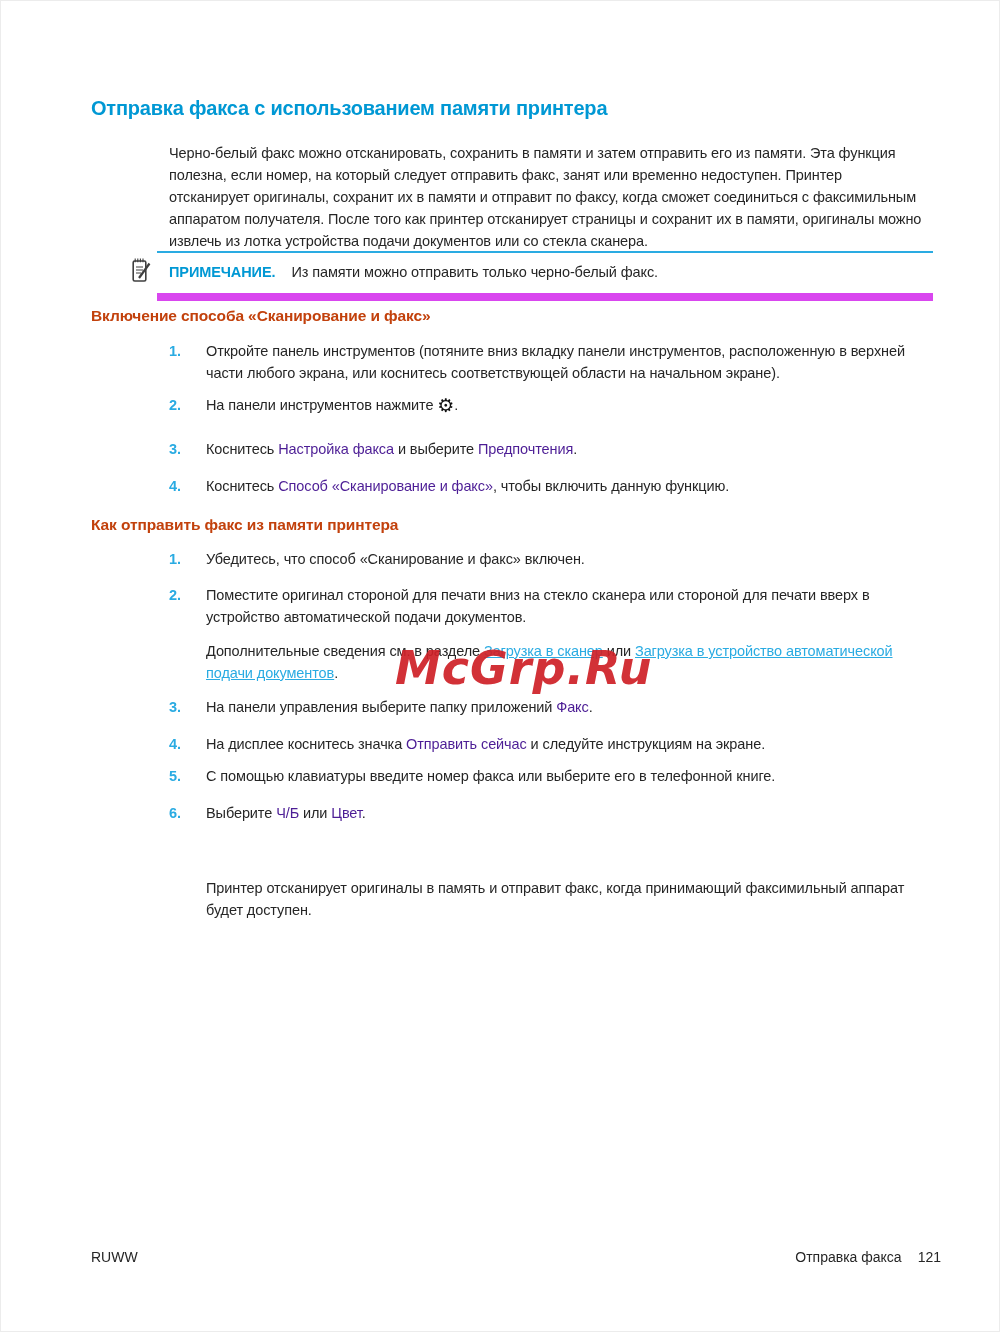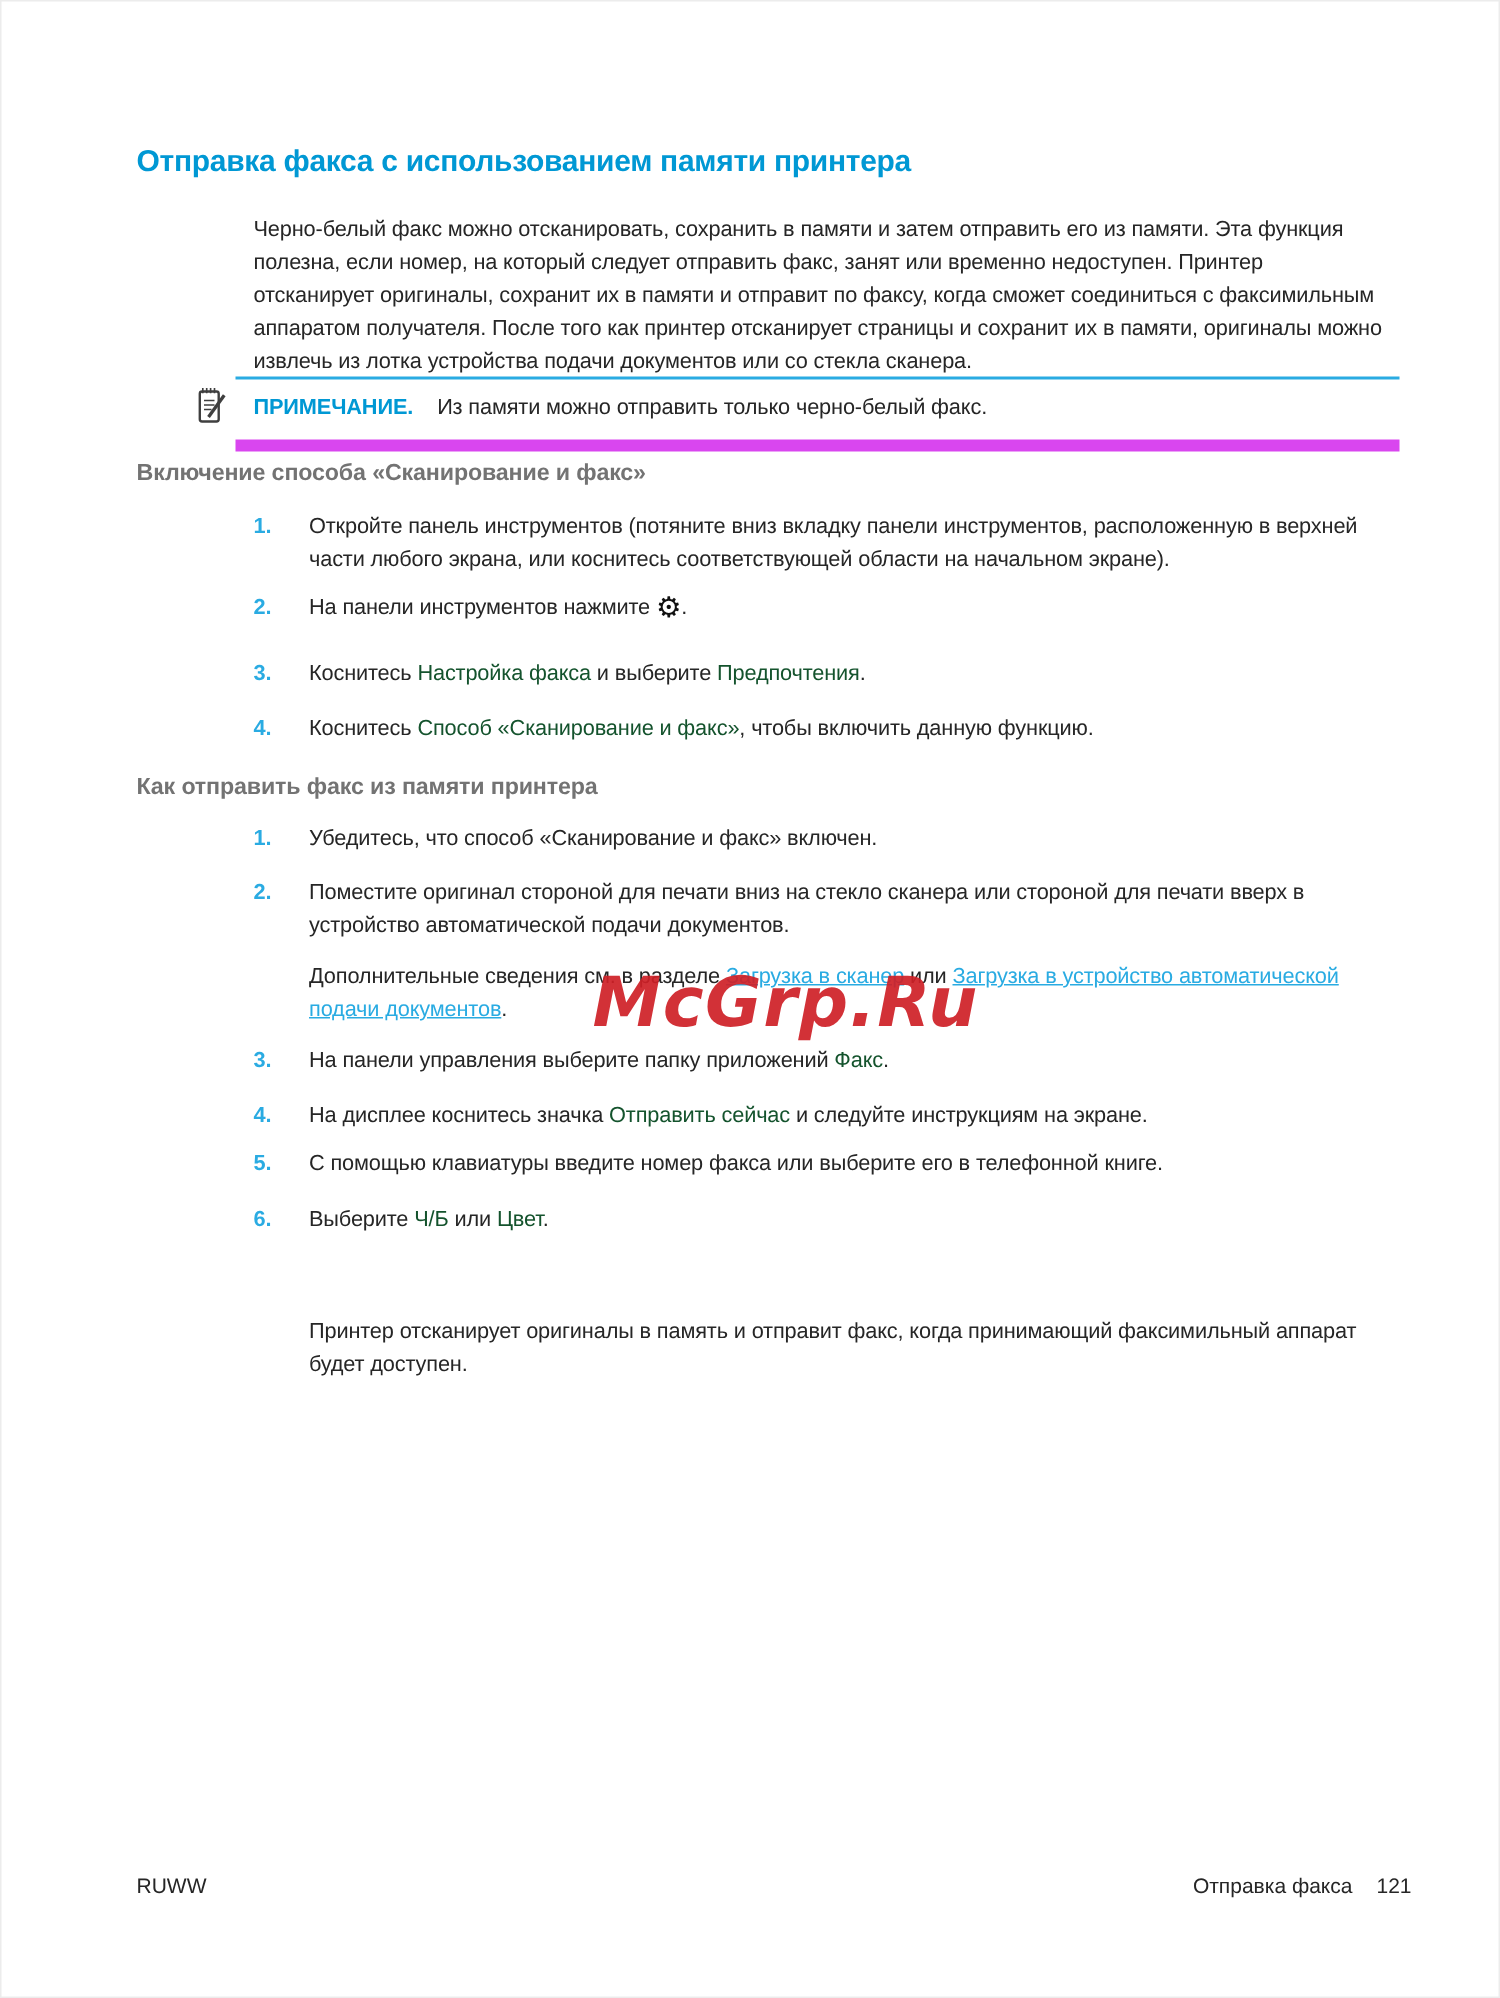--- a/index.html
+++ b/index.html
@@ -18,29 +18,29 @@
   .intro { left:168px; top:141px; width:756px; }
   .note {
     left:156px; top:250px; width:776px;
     border-top:2px solid #2aabe2; border-bottom:8px solid #d946ef;
     padding:8px 4px 10px 12px;
   }
   .note-icon { position:absolute; left:-26px; top:4px; width:20px; height:26px; }
   .note-label { color:#0098d4; font-weight:bold; margin-right:16px; }
   .subhead {
     left:90px; width:840px;
-    font-size:15.5px; font-weight:bold; color:#737373; letter-spacing:-0.1px;
+    font-size:15.5px; font-weight:bold; color:#c2410c; letter-spacing:-0.1px;
   }
   .step { left:168px; width:756px; padding-left:37px; }
   .step .num {
     position:absolute; left:0; top:0; width:30px;
     color:#2aabe2; font-weight:bold; font-size:14.5px; line-height:22px;
   }
   .para { left:205px; width:719px; }
-  .blue { color:#14532d;margin-top:20px; }
+  .blue { color:#4c1d95;margin-top:20px; }
   .link { color:#29abe2; text-decoration:underline; cursor:pointer; }
   .gear {
     font-family:"DejaVu Sans", sans-serif; font-size:19px; color:#111;
     vertical-align:-2px; line-height:22px;
   }
   .watermark {
     left:394px; top:640px;
     font-family:"DejaVu Sans", sans-serif; font-style:italic; font-weight:600;
     font-size:46px; color:#cf2027; opacity:0.92; letter-spacing:1px; z-index:5;
     white-space:nowrap;

